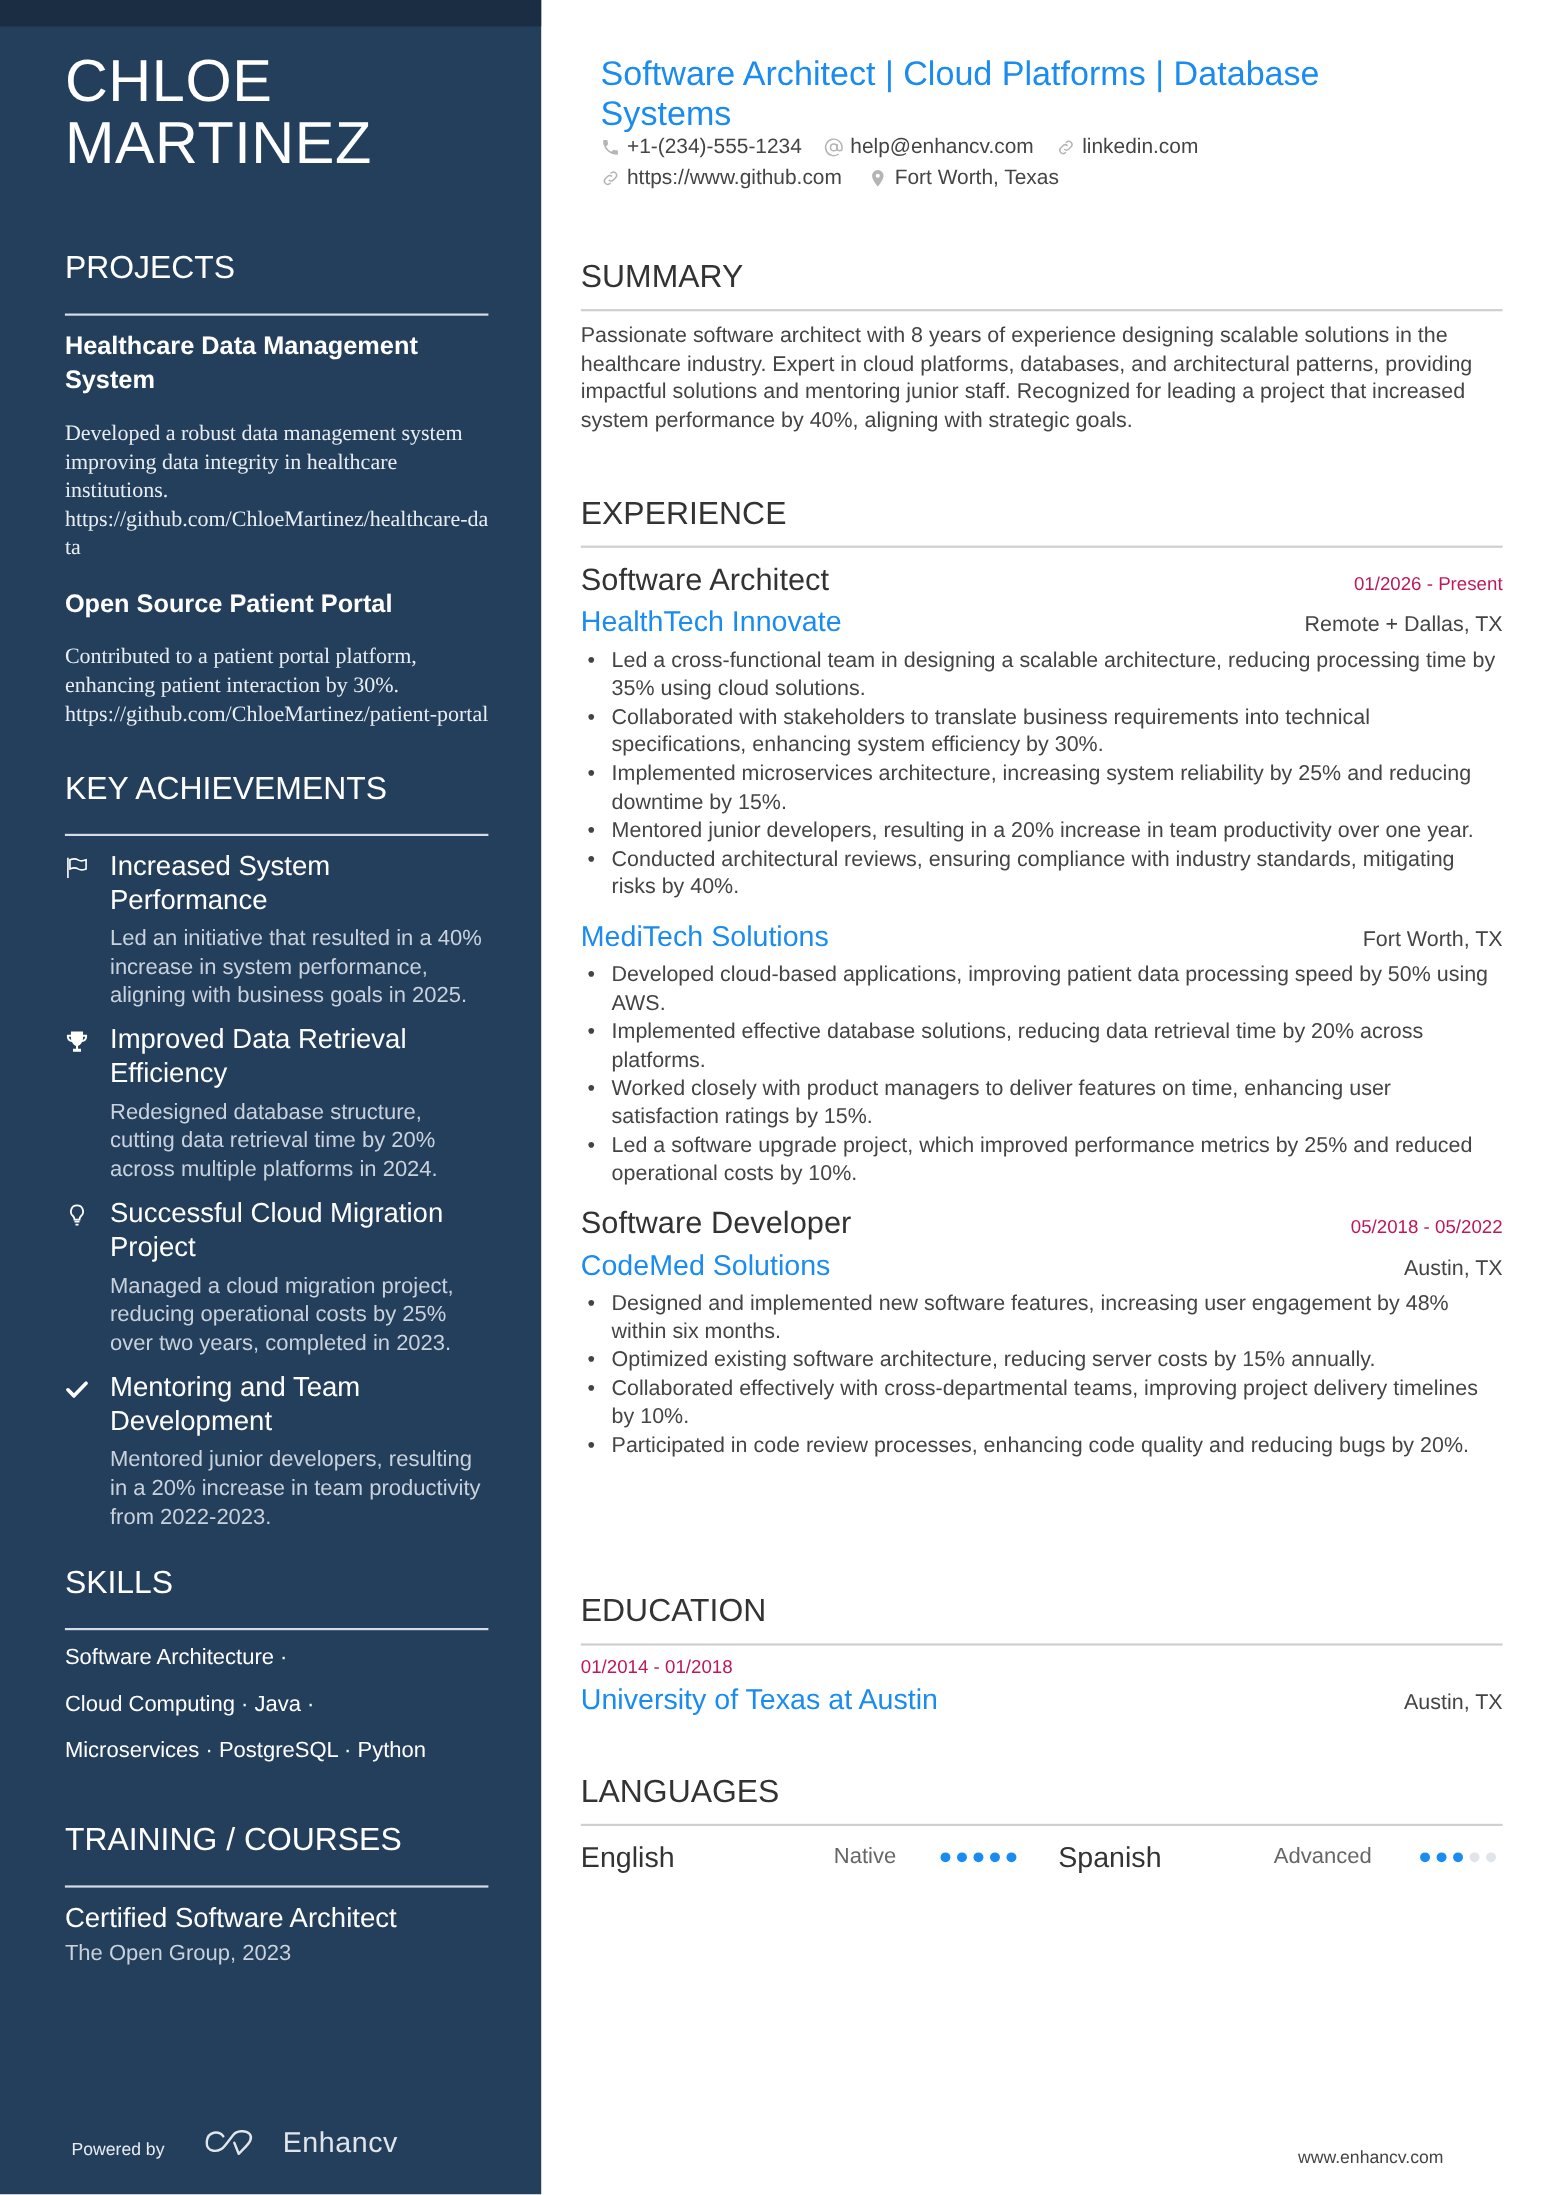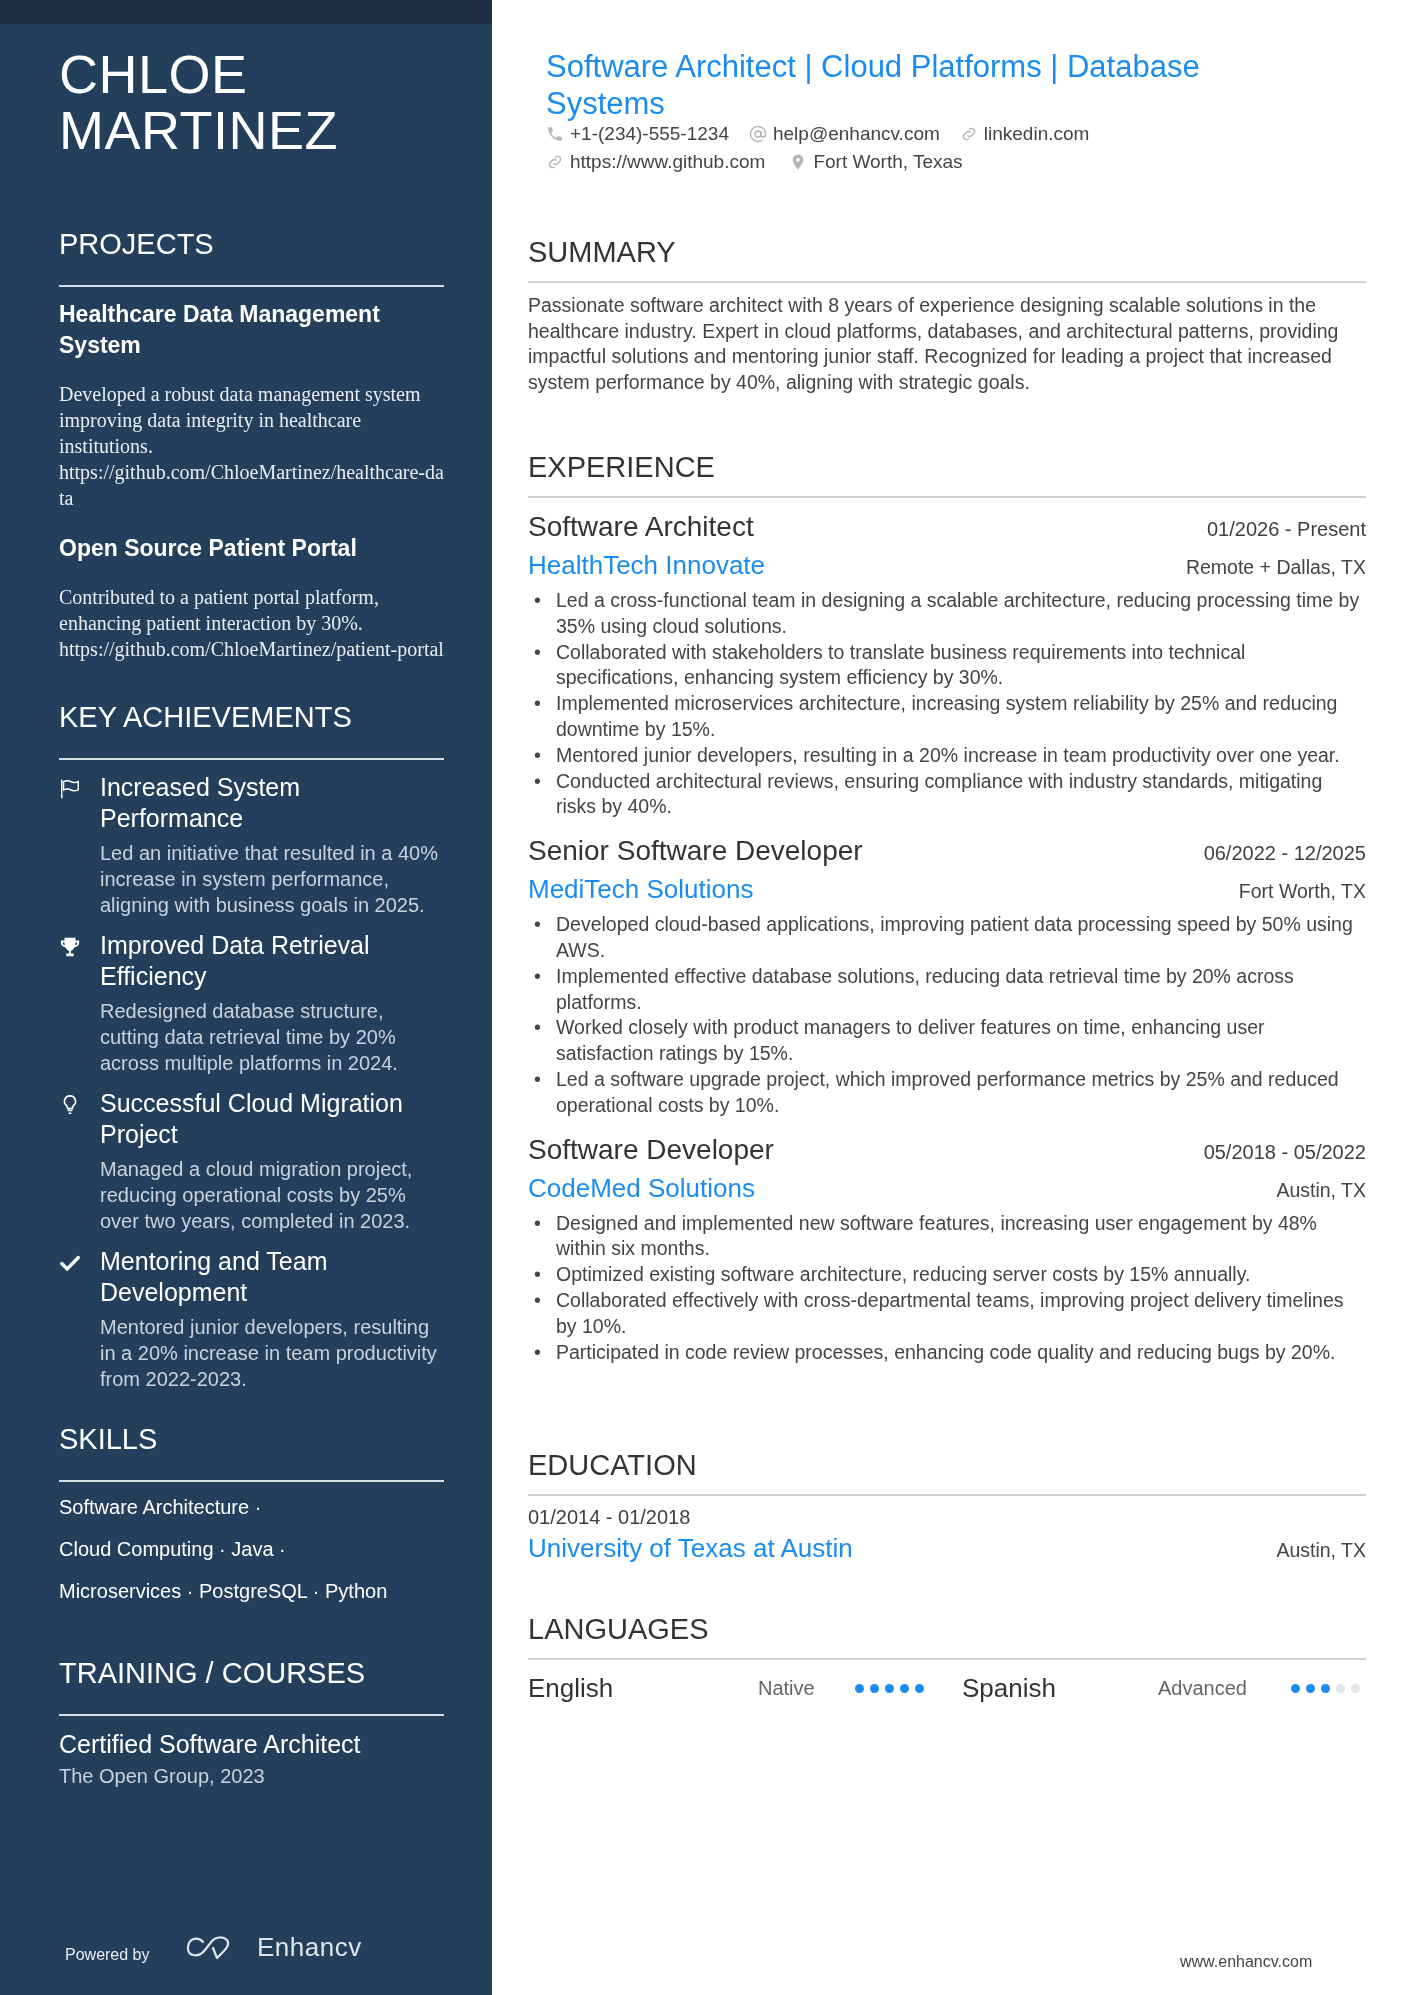--- a/index.html
+++ b/index.html
@@ -34,21 +34,21 @@
   .contacts { position: absolute; left: 18px; top: 120px; width: 780px; font-size: 19px; line-height: 28px; color: #444; }
   .contacts .row { display: flex; gap: 20px; align-items: center; }
   .contact-item { display: inline-flex; align-items: center; gap: 6px; }
   .contact-item svg { width: 18px; height: 18px; }
   .m-section { position: absolute; left: 0; width: 838px; }
   .m-heading { font-size: 29px; line-height: 34px; color: #333; text-transform: uppercase; padding-bottom: 12px; border-bottom: 2px solid #cfcfcf; }
   .summary-text { font-size: 19.5px; line-height: 25.6px; color: #444; margin-top: 10px; }
   .job { margin-top: 10px; }
   .job-row { display: flex; justify-content: space-between; align-items: baseline; }
   .job-title { font-size: 28px; line-height: 38px; color: #333; }
-  .job-date { font-size: 20px; color: #404040; }
+  .job-date { font-size: 17px; color: #be185d; }
   .job-company { font-size: 26px; line-height: 38px; color: #1a8cf0; }
   .job-loc { font-size: 19.5px; color: #444; }
   .bullets { list-style: none; margin-top: 4px; }
   .bullets li { position: relative; padding-left: 28px; font-size: 19.5px; line-height: 25.8px; color: #444; }
   .bullets li::before { content: "•"; position: absolute; left: 6px; top: 0; color: #444; }
   .lang-row { display: flex; align-items: center; margin-top: 10px; height: 36px; }
   .lang-name { font-size: 26px; color: #333; }
   .lang-level { font-size: 20px; color: #666; }
   .dots { display: flex; gap: 6px; }
   .dot { width: 9px; height: 9px; border-radius: 50%; background: #1a8cf0; }
@@ -209,24 +209,20 @@
         <li>Led a cross-functional team in designing a scalable architecture, reducing processing time by 35% using cloud solutions.</li>
         <li>Collaborated with stakeholders to translate business requirements into technical specifications, enhancing system efficiency by 30%.</li>
         <li>Implemented microservices architecture, increasing system reliability by 25% and reducing downtime by 15%.</li>
         <li>Mentored junior developers, resulting in a 20% increase in team productivity over one year.</li>
         <li>Conducted architectural reviews, ensuring compliance with industry standards, mitigating risks by 40%.</li>
       </ul>
     </div>
 
     <div class="job" style="margin-top:12px;">
       <div class="job-row">
-        <span class="job-title">Senior Software Developer</span>
-        <span class="job-date">06/2022 - 12/2025</span>
-      </div>
-      <div class="job-row">
         <span class="job-company">MediTech Solutions</span>
         <span class="job-loc">Fort Worth, TX</span>
       </div>
       <ul class="bullets">
         <li>Developed cloud-based applications, improving patient data processing speed by 50% using AWS.</li>
         <li>Implemented effective database solutions, reducing data retrieval time by 20% across platforms.</li>
         <li>Worked closely with product managers to deliver features on time, enhancing user satisfaction ratings by 15%.</li>
         <li>Led a software upgrade project, which improved performance metrics by 25% and reduced operational costs by 10%.</li>
       </ul>
     </div>

